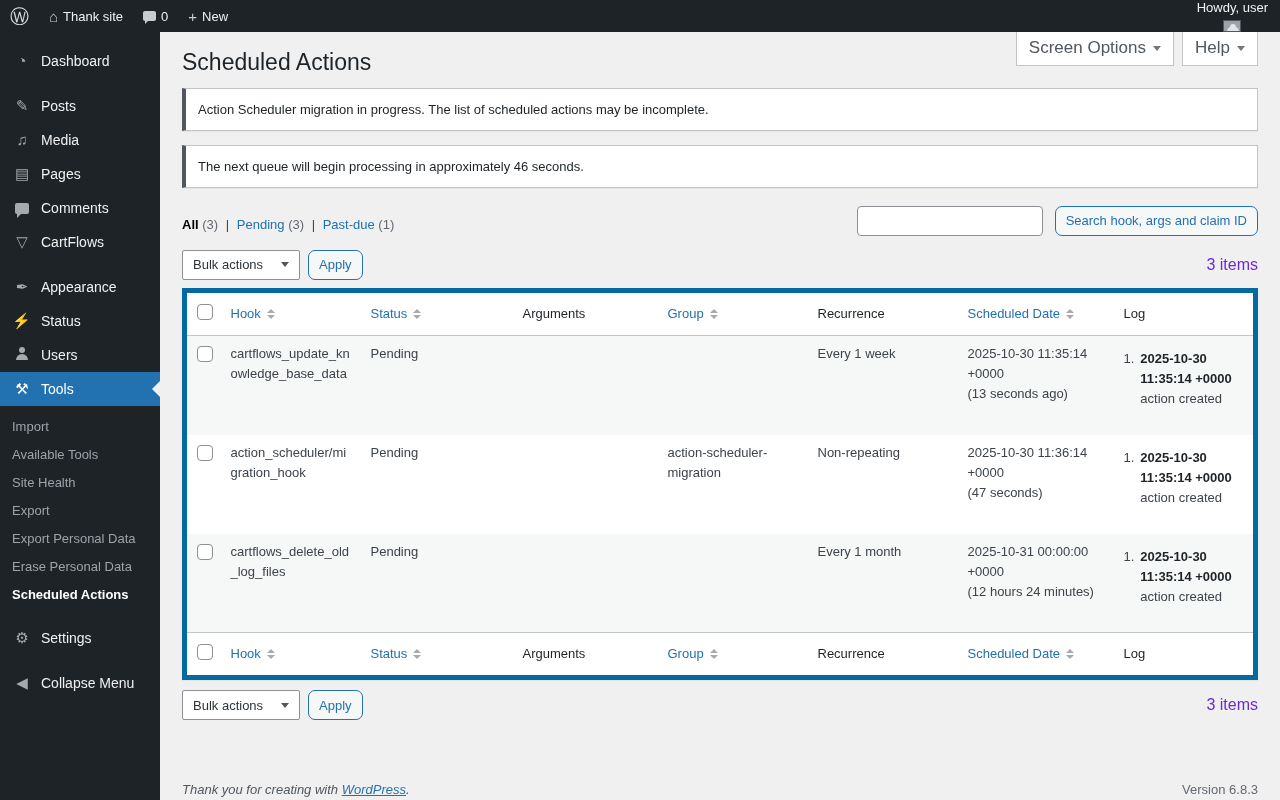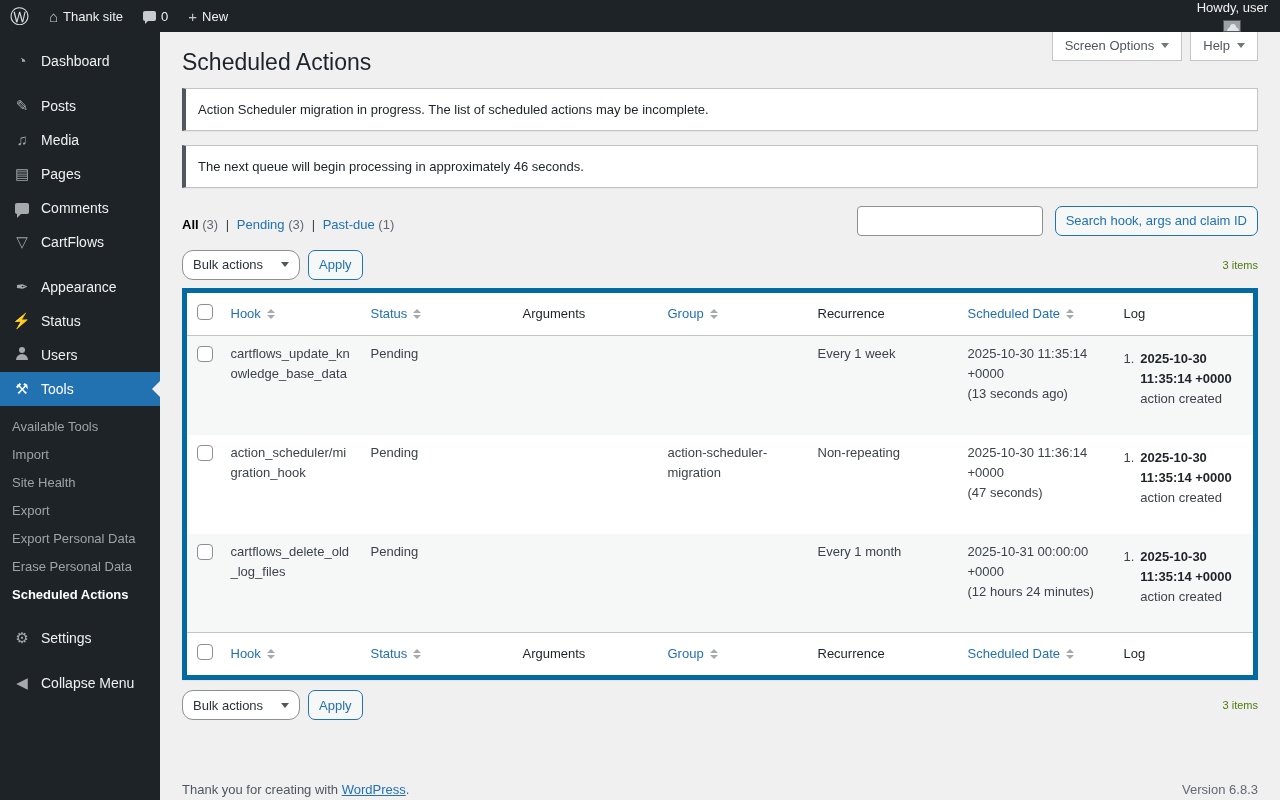--- a/index.html
+++ b/index.html
@@ -52,21 +52,21 @@
   .person { display: inline-block; width: 12px; height: 13px; position: relative; }
   .person .head { position: absolute; top: 0; left: 3px; width: 6px; height: 6px; border-radius: 50%; background: #a7aaad; }
   .person .body { position: absolute; bottom: 0; left: 0; width: 12px; height: 6px; border-radius: 6px 6px 0 0; background: #a7aaad; }
 
   
   .content { margin-left: 160px; padding: 0 22px; position: relative; min-height: 768px; margin-top: 32px; }
   .screen-meta { position: absolute; top: 0; right: 22px; display: flex; gap: 8px; }
   .screen-tab {
     background: #fff; border: 1px solid #c3c4c7; border-top: none;
     padding: 6px 12px 7px; color: #50575e; display: flex; align-items: center; gap: 7px;
-    cursor: pointer; font-size: 13px;
+    cursor: pointer; font-size: 17px;
   }
   .chev-down { width: 0; height: 0; border-left: 4px solid transparent; border-right: 4px solid transparent; border-top: 5px solid #72777c; display: inline-block; }
   .page-title { font-size: 23px; font-weight: 400; color: #1d2327; padding: 16px 0 10px; line-height: 1.3; }
 
   .notice {
     background: #fff; border: 1px solid #c3c4c7; border-left: 4px solid #50575e;
     box-shadow: 0 1px 1px rgba(0,0,0,.04);
     padding: 13px 12px; margin: 0 0 14px 0; color: #1d2327; font-size: 13px;
   }
 
@@ -86,25 +86,25 @@
     display: inline-flex; align-items: center; justify-content: center;
     height: 30px; padding: 0 10px; border: 1px solid #2271b1; border-radius: 7px;
     background: #f6f7f7; color: #2271b1; font-size: 13px; cursor: pointer; white-space: nowrap;
     font-family: "Liberation Sans", sans-serif;
   }
 
   .tablenav { display: flex; align-items: center; margin: 14px 0 8px; gap: 8px; }
   .tablenav.bottom { margin: 10px 0 0; }
   .select {
     display: inline-flex; align-items: center; gap: 18px; height: 30px;
-    border: 1px solid #8c8f94; border-radius: 11px; background: #fff;
+    border: 1px solid #8c8f94; border-radius: 2px; background: #fff;
     padding: 0 10px; color: #2c3338; cursor: pointer; font-size: 13px;
   }
   .select .chev-select { width: 0; height: 0; border-left: 4px solid transparent; border-right: 4px solid transparent; border-top: 5px solid #50575e; }
-  .items-count { margin-left: auto; color: #4d7c0f; font-size: 11px; }
+  .items-count { margin-left: auto; color: #6d28d9; font-size: 16px; }
 
   
   table.wp-list-table {
     width: 100%; border-collapse: collapse; table-layout: fixed;
     background: #fff; border: 5px solid #0369a1; box-shadow: 0 1px 1px rgba(0,0,0,.04);
   }
   .wp-list-table th, .wp-list-table td {
     text-align: left; vertical-align: top; padding: 8px 10px; font-size: 13px; line-height: 1.55; color: #3c434a;
     word-wrap: break-word;
   }
@@ -122,21 +122,21 @@
     background: #fff; cursor: pointer; margin: 2px 0 0 0; display: inline-block;
   }
   .col-hook-cell { word-break: break-all; }
   .row-min { height: 99px; }
   .sched-note { color: #3c434a; }
   .log-entry { display: flex; gap: 6px; padding-top: 5px; }
   .log-entry strong { color: #1d2327; }
 
   
   .admin-footer { display: flex; justify-content: space-between; align-items: baseline; margin-top: 62px; padding-bottom: 16px; }
-  .footer-thanks { color: #50575e; }
+  .footer-thanks { font-style: italic; color: #50575e; }
   .footer-thanks a { color: #2271b1; text-decoration: underline; }
   .footer-version { color: #646970; }
 </style>
 </head>
 <body>
 
 <div class="admin-bar">
   <div class="ab-item">
     <span class="ab-icon ab-logo">Ⓦ</span>
   </div>
@@ -201,22 +201,22 @@
   <div class="menu-item">
     <span class="menu-icon"><span class="person"><span class="head"></span><span class="body"></span></span></span>
     <span>Users</span>
   </div>
   <div class="menu-item active">
     <span class="menu-icon">⚒</span>
     <span>Tools</span>
     <span class="active-arrow"></span>
   </div>
   <div class="submenu">
+    <a class="submenu-item">Import</a>
     <a class="submenu-item">Available Tools</a>
-    <a class="submenu-item">Import</a>
     <a class="submenu-item">Site Health</a>
     <a class="submenu-item">Export</a>
     <a class="submenu-item">Export Personal Data</a>
     <a class="submenu-item">Erase Personal Data</a>
     <a class="submenu-item current">Scheduled Actions</a>
   </div>
   <div class="menu-item">
     <span class="menu-icon">⚙</span>
     <span>Settings</span>
   </div>

